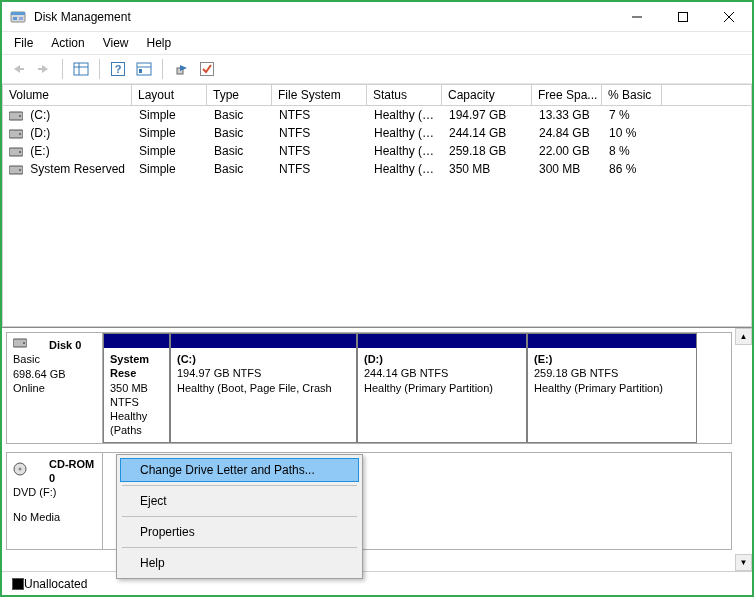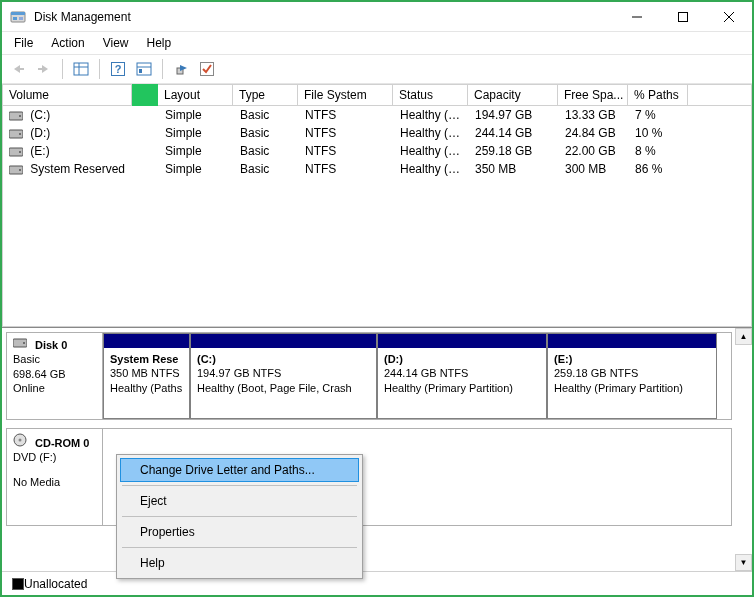--- a/index.html
+++ b/index.html
@@ -100,21 +100,21 @@
     white-space: nowrap;
     overflow: hidden;
     text-overflow: ellipsis;
   }
   .vol-icon {
     display: inline-flex; width: 14px; height: 12px; align-items: center; justify-content: center;
     margin-right: 4px; vertical-align: middle;
   }
 
   .col-volume { width: 130px; }
-  .col-layout { width: 75px; margin-left: 26px; }
+  .col-layout { width: 75px; }
   .col-type { width: 65px; }
   .col-fs { width: 95px; }
   .col-status { width: 75px; }
   .col-capacity { width: 90px; }
   .col-free { width: 70px; }
   .col-pfree { width: 60px; }
   .col-extra { flex: 1; }
 
   .graphical {
     flex: 1;
@@ -138,21 +138,21 @@
     min-height: 88px;
     background: #fff;
   }
   .disk-label {
     width: 96px;
     border-right: 1px solid #b0b0b0;
     padding: 4px 6px;
     font-size: 11px;
     line-height: 1.3;
   }
-  .disk-label .disk-name { font-weight: bold; display: flex; align-items: flex-end; gap: 8px;}
+  .disk-label .disk-name { font-weight: bold; display: flex; align-items: center; gap: 22px;}
   .disk-partitions {
     flex: 1;
     display: flex;
     padding: 0;
   }
   .partition {
     border: 1px solid #808080;
     margin: 0;
     display: flex;
     flex-direction: column;
@@ -317,21 +317,21 @@
 
   <div class="volume-table">
     <div class="header">
       <div class="hcell col-volume">Volume</div>
       <div class="hcell col-layout">Layout</div>
       <div class="hcell col-type">Type</div>
       <div class="hcell col-fs">File System</div>
       <div class="hcell col-status">Status</div>
       <div class="hcell col-capacity">Capacity</div>
       <div class="hcell col-free">Free Spa...</div>
-      <div class="hcell col-pfree">% Paths</div>
+      <div class="hcell col-pfree">% Basic</div>
       <div class="hcell col-extra"></div>
     </div>
     <div class="body" id="vol-body">
         <div class="row">
           <div class="cell col-volume"><span class="vol-icon">
               <svg width="14" height="12">
                 <rect x="0" y="2" width="14" height="8" rx="1" fill="#bcbcbc" stroke="#555"></rect>
                 <circle cx="11" cy="6" r="1" fill="#555"></circle>
               </svg>
             </span> (C:)</div>
@@ -401,21 +401,21 @@
                   <rect x="0" y="2" width="14" height="8" rx="1" fill="#bcbcbc" stroke="#555"></rect>
                   <circle cx="11" cy="6" r="1" fill="#555"></circle>
                 </svg></span>
             <span>Disk 0</span>
           </div>
           <div>Basic</div>
           <div>698.64 GB</div>
           <div>Online</div>
         </div>
         <div class="disk-partitions" id="disk0-parts">
-            <div class="partition" style="width: 87px;">
+            <div class="partition" style="width: 67px;">
               <div class="part-header"></div>
               <div class="part-body">
                 <div class="part-name">System Rese</div>
                 <div>350 MB NTFS</div>
                 <div>Healthy (Paths</div>
               </div>
             </div>
             <div class="partition" style="width: 187px;">
               <div class="part-header"></div>
               <div class="part-body">

